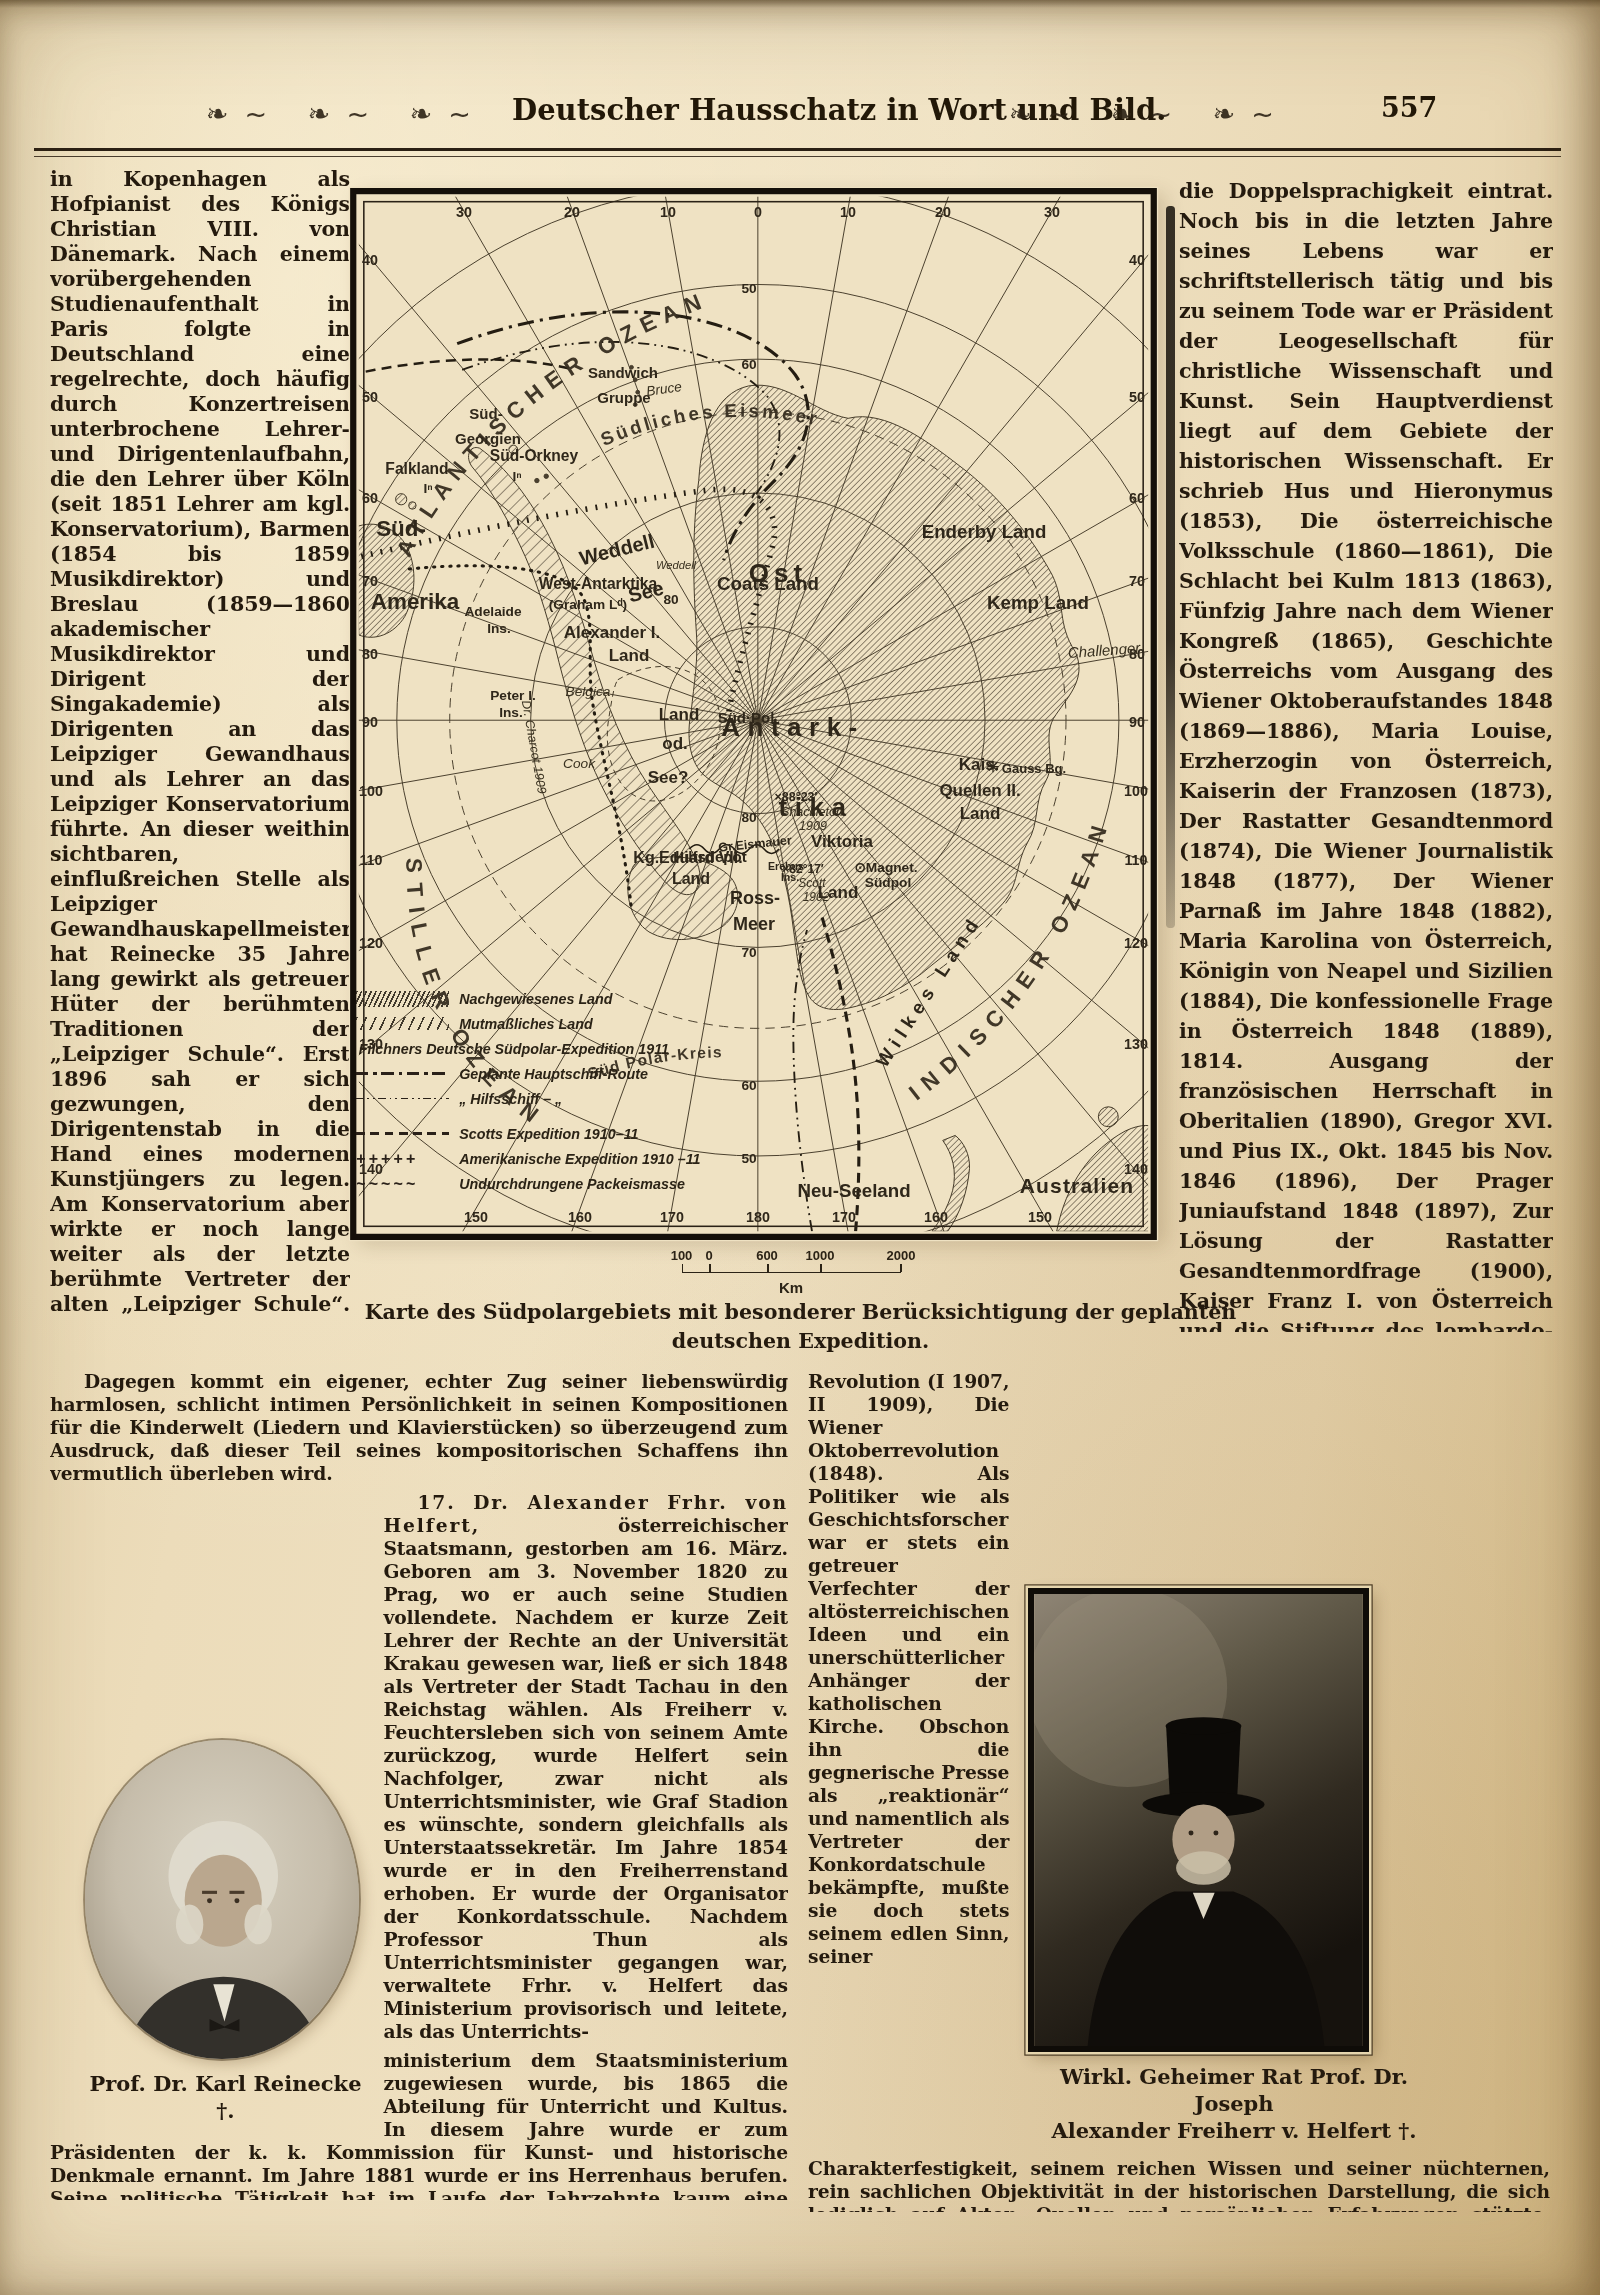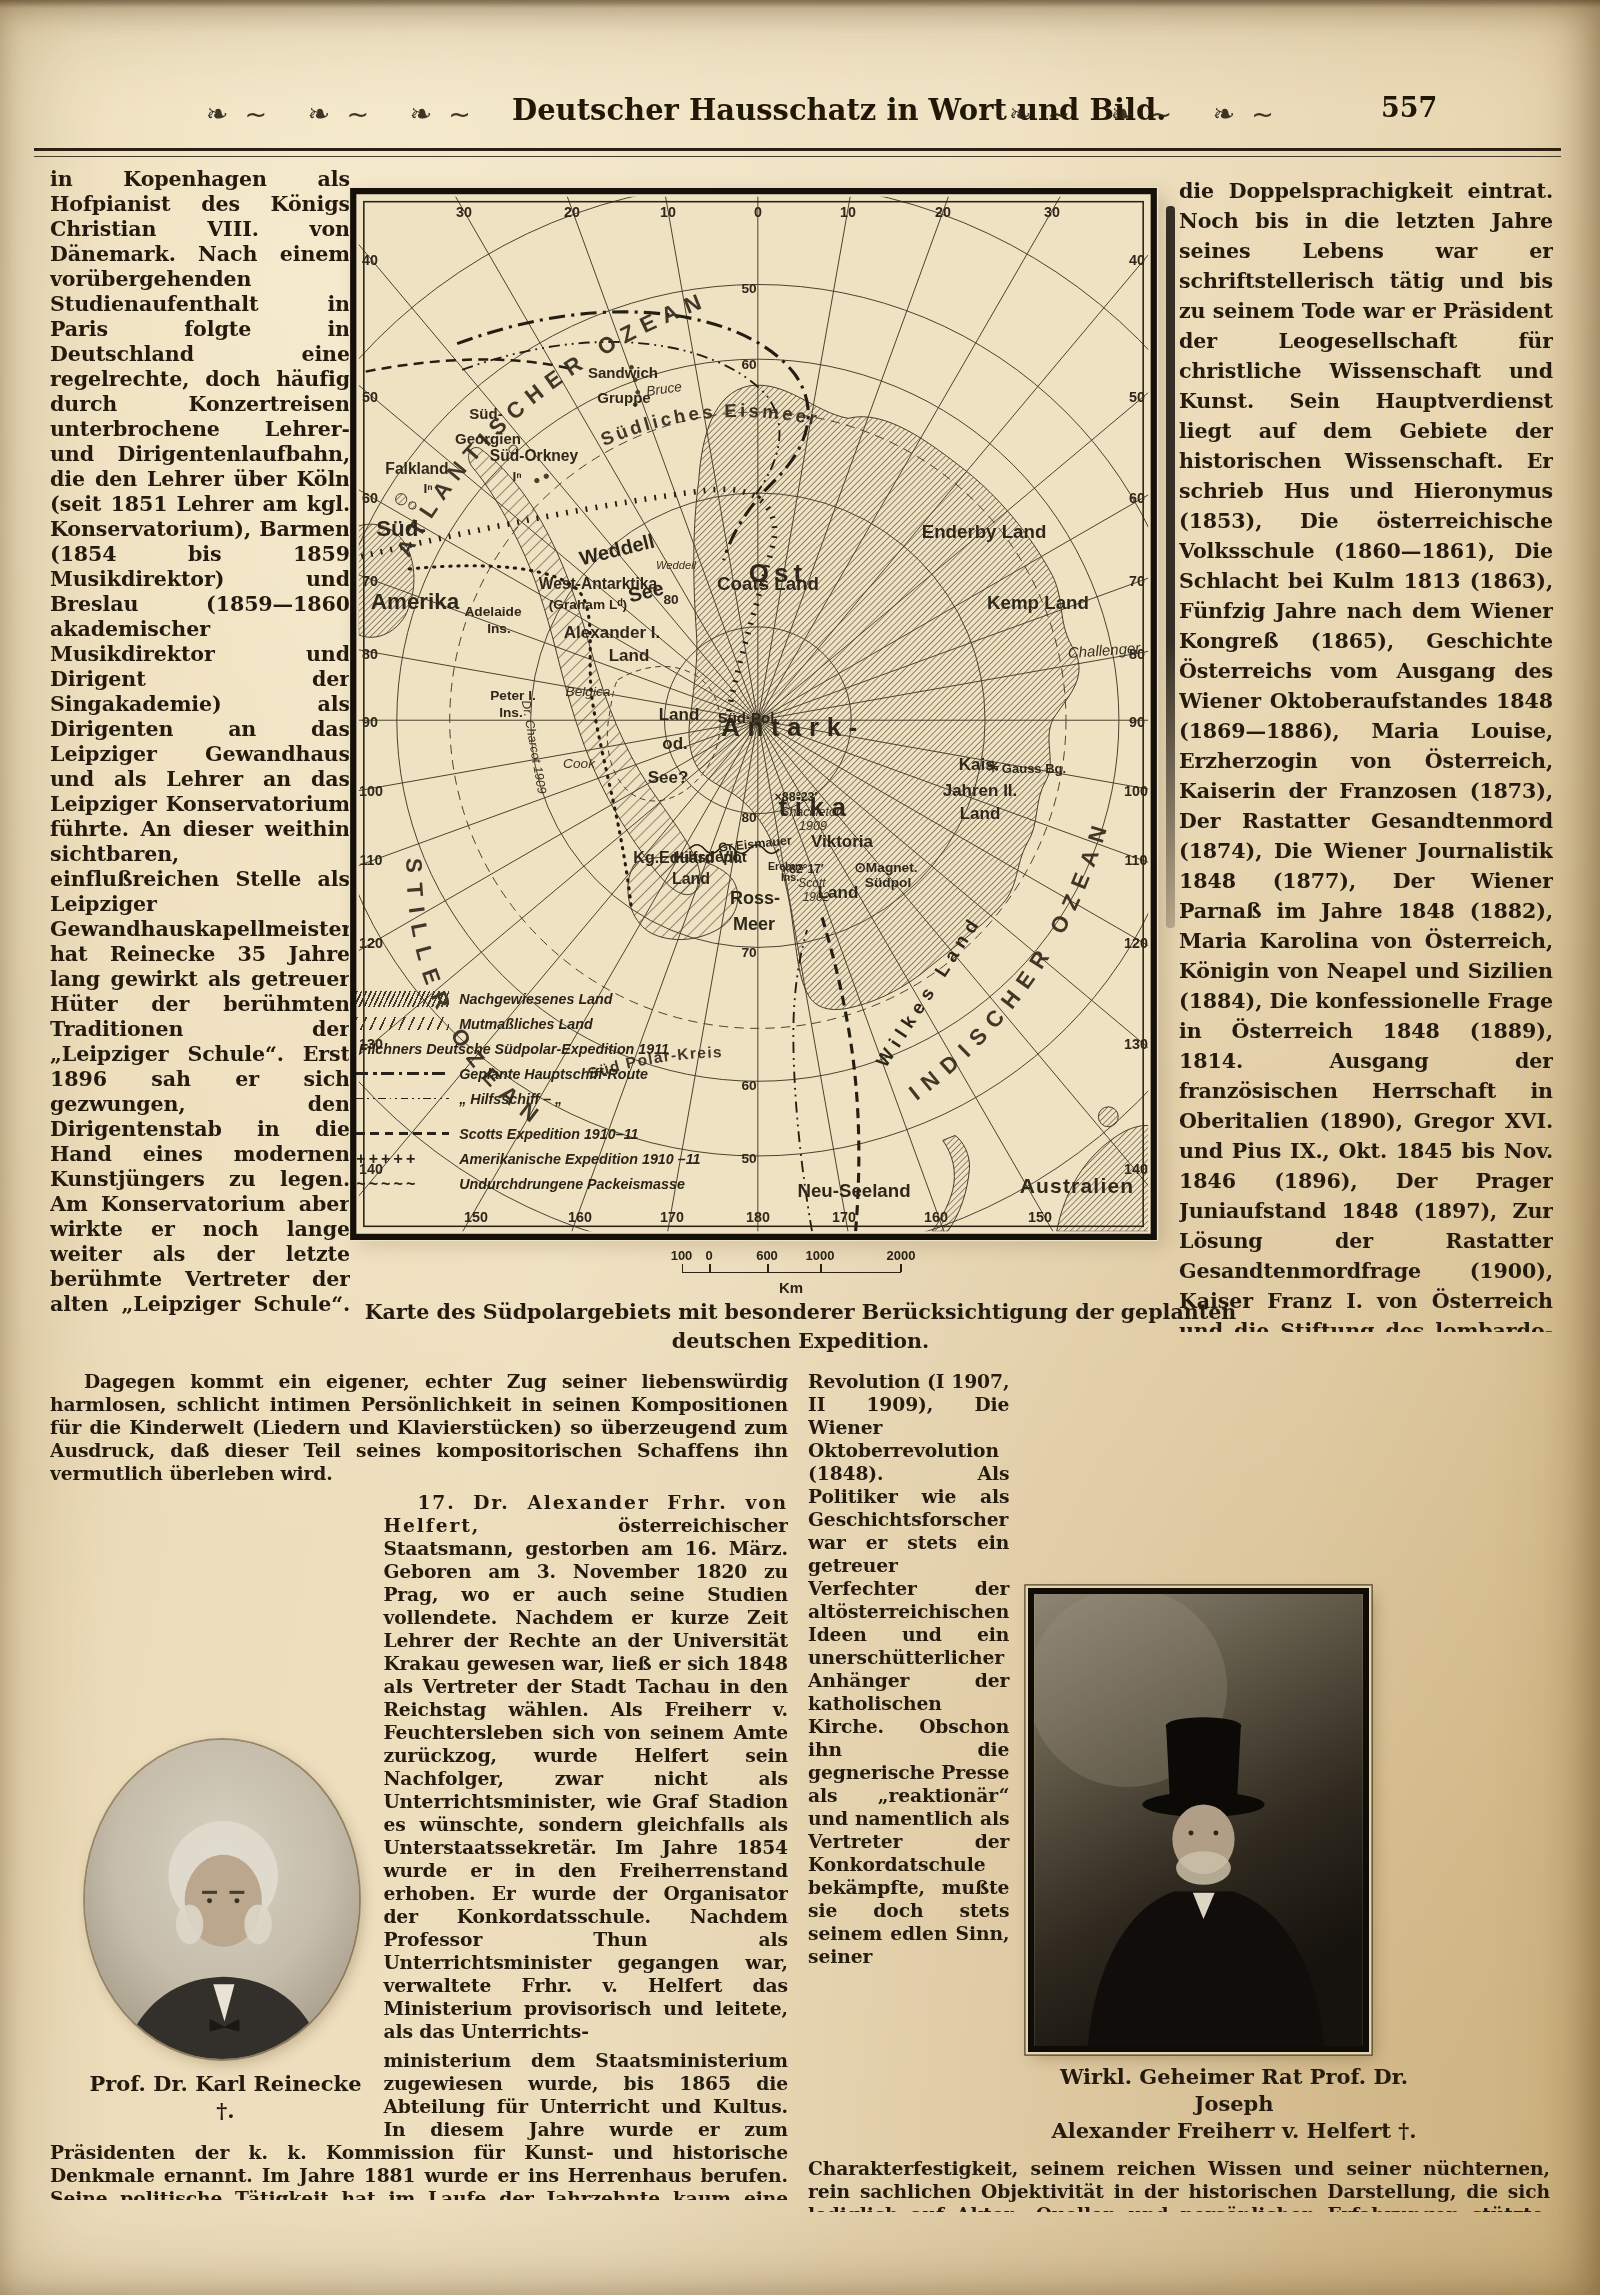--- a/index.html
+++ b/index.html
@@ -296,21 +296,21 @@
         <div class="map-lbl" style="left: 440px; top: 689px; font-size: 10.6px; transform: translate(-50%, -50%);">Ins.</div>
         <div class="map-lbl" style="left: 492px; top: 654px; font-size: 17px; transform: translate(-50%, -50%);">Viktoria</div>
         <div class="map-lbl" style="left: 488px; top: 705px; font-size: 17px; transform: translate(-50%, -50%);">Land</div>
         <div class="map-lbl" style="left: 536px; top: 679px; font-size: 13.7px; transform: translate(-50%, -50%);">⊙Magnet.</div>
         <div class="map-lbl" style="left: 538px; top: 694px; font-size: 13.7px; transform: translate(-50%, -50%);">Südpol</div>
         <div class="map-lbl" style="left: 338px; top: 670px; font-size: 16px; transform: translate(-50%, -50%);">Kg.Eduard VII.</div>
         <div class="map-lbl" style="left: 341px; top: 691px; font-size: 16px; transform: translate(-50%, -50%);">Land</div>
         <div class="map-lbl" style="left: 405px; top: 710px; font-size: 18px; transform: translate(-50%, -50%);">Ross-</div>
         <div class="map-lbl" style="left: 404px; top: 736px; font-size: 18px; transform: translate(-50%, -50%);">Meer</div>
         <div class="map-lbl" style="left: 629px; top: 577px; font-size: 17px; transform: translate(-50%, -50%);">Kais.</div>
-        <div class="map-lbl" style="left: 630px; top: 603px; font-size: 17px; transform: translate(-50%, -50%);">Jahren II.</div>
+        <div class="map-lbl" style="left: 630px; top: 603px; font-size: 17px; transform: translate(-50%, -50%);">Quellen II.</div>
         <div class="map-lbl" style="left: 630px; top: 626px; font-size: 17px; transform: translate(-50%, -50%);">Land</div>
         <div class="map-lbl" style="left: 643px; top: 579px; font-size: 15px; transform: translate(-50%, -50%);">✳</div>
         <div class="map-lbl" style="left: 684px; top: 580px; font-size: 13px; transform: translate(-50%, -50%);">Gauss Bg.</div>
         <div class="map-lbl" style="left: 579px; top: 803px; font-size: 18.7px; letter-spacing: 6.2px; transform: translate(-50%, -50%) rotate(-57deg);">Wilkes Land</div>
         <div class="map-lbl" style="left: 504px; top: 1003px; font-size: 18.7px; transform: translate(-50%, -50%);">Neu-Seeland</div>
         <div class="map-lbl" style="left: 727px; top: 998px; font-size: 21px; letter-spacing: 1.2px; transform: translate(-50%, -50%);">Australien</div>
       </div>
     <div id="map-legend">
         <div class="lg-row lg-dense">
           <div class="sw sw-dense"></div>

